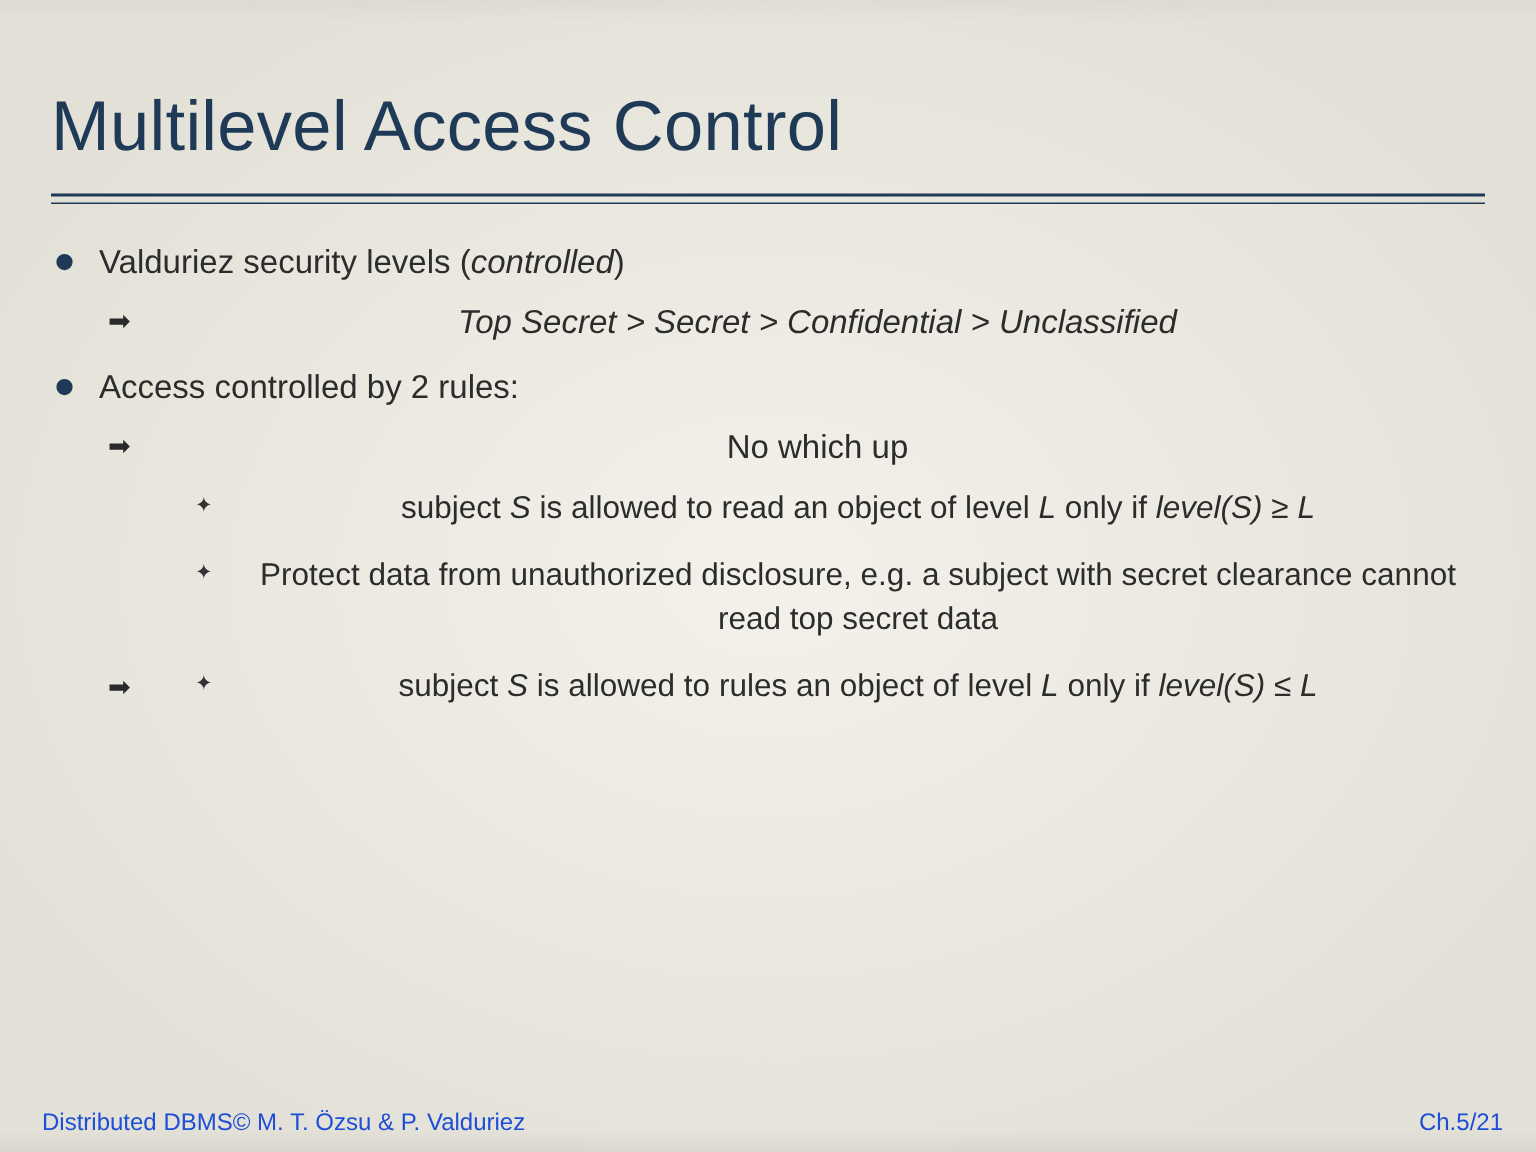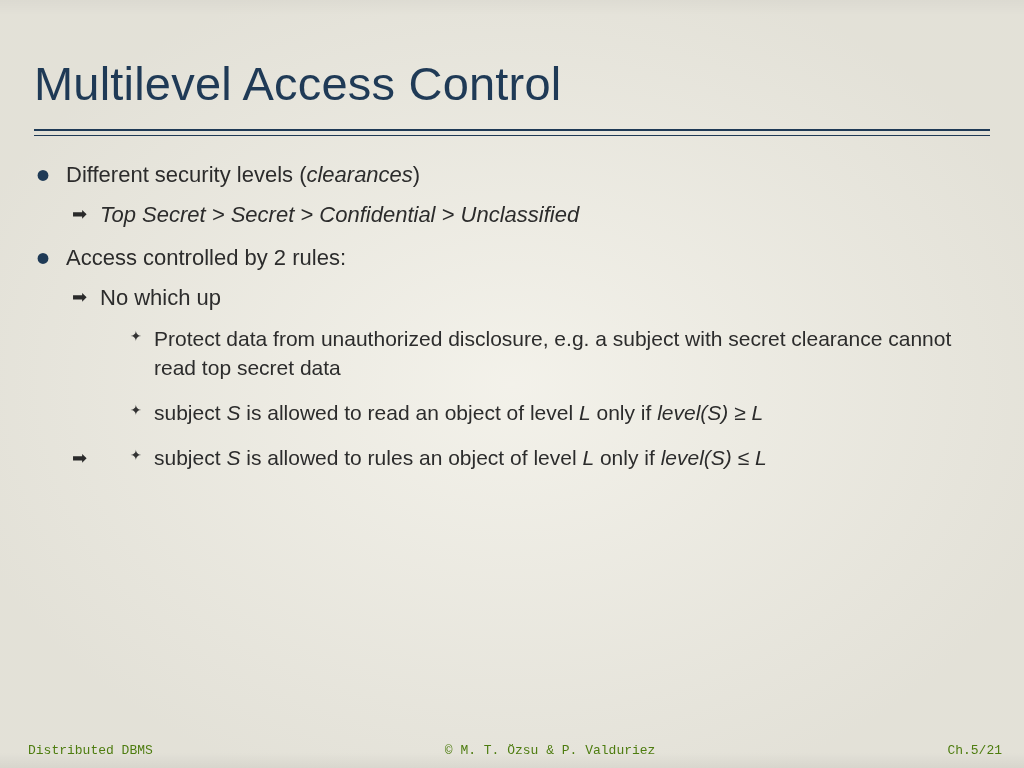--- a/index.html
+++ b/index.html
@@ -64,20 +64,21 @@
   .sub {
     list-style: none;
     margin: 10px 0 14px 0;
     padding: 0 0 0 10px;
   }
   .sub > li {
     position: relative;
     padding-left: 24px;
     font-size: 22px;
     margin: 8px 0 10px 0;
+    text-align: center;
   }
   .sub > li::before {
     content: "➡";
     position: absolute;
     left: -4px;
     top: 2px;
     font-size: 18px;
     color: #2a2a2a;
   }
   .subsub {
@@ -101,56 +102,55 @@
     color: #333;
   }
   em.i { font-style: italic; }
   .footer {
     position: absolute;
     bottom: 10px;
     left: 0;
     right: 0;
     padding: 0 22px 0 28px;
     display: flex;
-    font-size: 13px;
-    color: #4d7c0f;
-    font-family: Liberation Mono, monospace;
+    font-size: 16px;
+    color: #1d4ed8;
   }
   .footer .left  { flex: 0 0 auto; }
-  .footer .center{ flex: 1 1 auto; text-align: center; }
+  .footer .center{ flex: 1 1 auto; }
   .footer .right { flex: 0 0 auto; text-align: right; }
 </style>
 </head>
 <body>
 
 <div class="slide">
 
   <h1 class="title">Multilevel Access Control</h1>
   <hr class="hr">
 
   <ul class="top">
 
     <li>
-      <span>Different security levels (</span><em class="i">clearances</em><span>)</span>
+      <span>Valduriez security levels (</span><em class="i">controlled</em><span>)</span>
       <ul class="sub">
         <li><em class="i">Top Secret &gt; Secret &gt; Confidential &gt; Unclassified</em></li>
       </ul>
     </li>
 
     <li>
       <span>Access controlled by 2 rules:</span>
       <ul class="sub">
 
         <li>
           <span>No which up</span>
           <ul class="subsub">
-            <li>Protect data from unauthorized disclosure, e.g. a subject with secret clearance cannot read top secret data</li>
             <li>
               <span>subject </span><em class="i">S</em><span> is allowed to read an object of level </span><em class="i">L</em><span> only if </span><em class="i">level(S)</em><span> ≥ </span><em class="i">L</em>
             </li>
+            <li>Protect data from unauthorized disclosure, e.g. a subject with secret clearance cannot read top secret data</li>
           </ul>
         </li>
 
         <li>
           <ul class="subsub">
             <li>
               <span>subject </span><em class="i">S</em><span> is allowed to rules an object of level </span><em class="i">L</em><span> only if </span><em class="i">level(S)</em><span> ≤ </span><em class="i">L</em>
             </li>
           </ul>
         </li>

